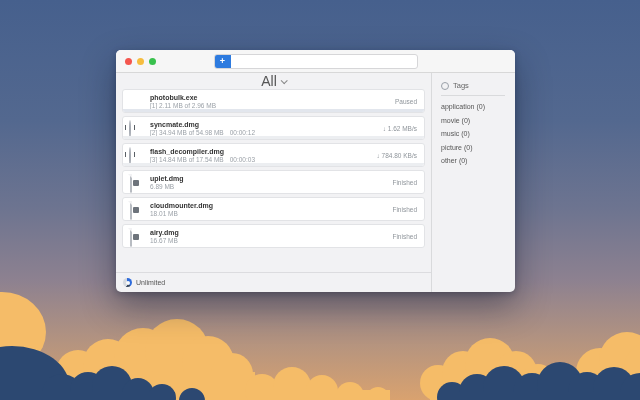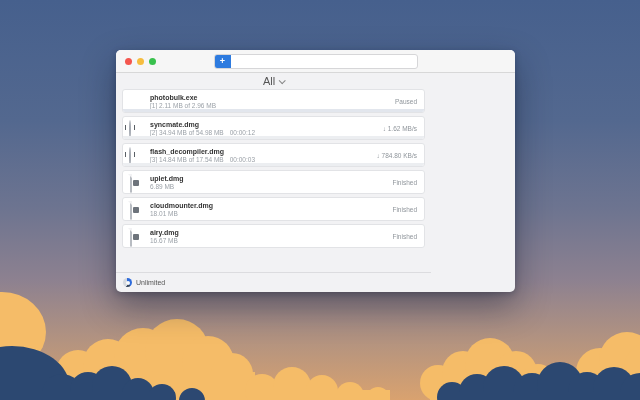--- a/index.html
+++ b/index.html
@@ -31,21 +31,21 @@
     width:16px;background:#2e7bdf;color:#fff;border:none;font-size:9px;line-height:13px;
     text-align:center;padding:0;cursor:pointer;font-weight:bold;
   }
   .searchwrap input{
     flex:1;border:none;outline:none;font-size:7.5px;padding:0 4px;color:#444;
     font-family:"Liberation Sans","DejaVu Sans",sans-serif;
   }
   .searchwrap input::placeholder{color:#c2c2c6;}
   .content{display:flex;height:219px;}
   .main{width:315px;display:flex;flex-direction:column;}
-  .filterbar{height:16px;display:flex;align-items:center;justify-content:center;gap:4px;color:#555;font-size:11px;cursor:pointer;}
+  .filterbar{height:16px;display:flex;align-items:center;justify-content:center;gap:4px;color:#555;font-size:14px;cursor:pointer;}
   .chev{width:4px;height:4px;border-right:1px solid #888;border-bottom:1px solid #888;transform:rotate(45deg) translateY(-1px);}
   .list{padding:0 6px;}
   .row{
     position:relative;height:24px;background:#fff;border:1px solid #e2e3e6;border-radius:3px;
     margin-bottom:3px;display:flex;align-items:center;padding-left:6px;overflow:hidden;box-sizing:border-box;
   }
   .row .txt{display:flex;flex-direction:column;justify-content:center;}
   .fname{font-size:7px;font-weight:bold;color:#333;line-height:9px;}
   .fdetail{font-size:6.5px;color:#9ba1a8;line-height:8px;}
   .ftime{margin-left:6px;}
@@ -234,14 +234,26 @@
         </div>
 
       </div>
 
       <div class="footer">
         <span class="gauge"></span>
         <span>Unlimited</span>
       </div>
     </div>
 
+    <div class="sidebar">
+      <div class="tagshead">
+        <span class="tagcircle"></span>
+        <span>Tags</span>
+      </div>
+      <div class="tagsdiv"></div>
+      <div class="tagitem">application (0)</div>
+      <div class="tagitem">movie (0)</div>
+      <div class="tagitem">music (0)</div>
+      <div class="tagitem">picture (0)</div>
+      <div class="tagitem">other (0)</div>
+    </div>
   </div>
 </div>
 
 </body></html>

